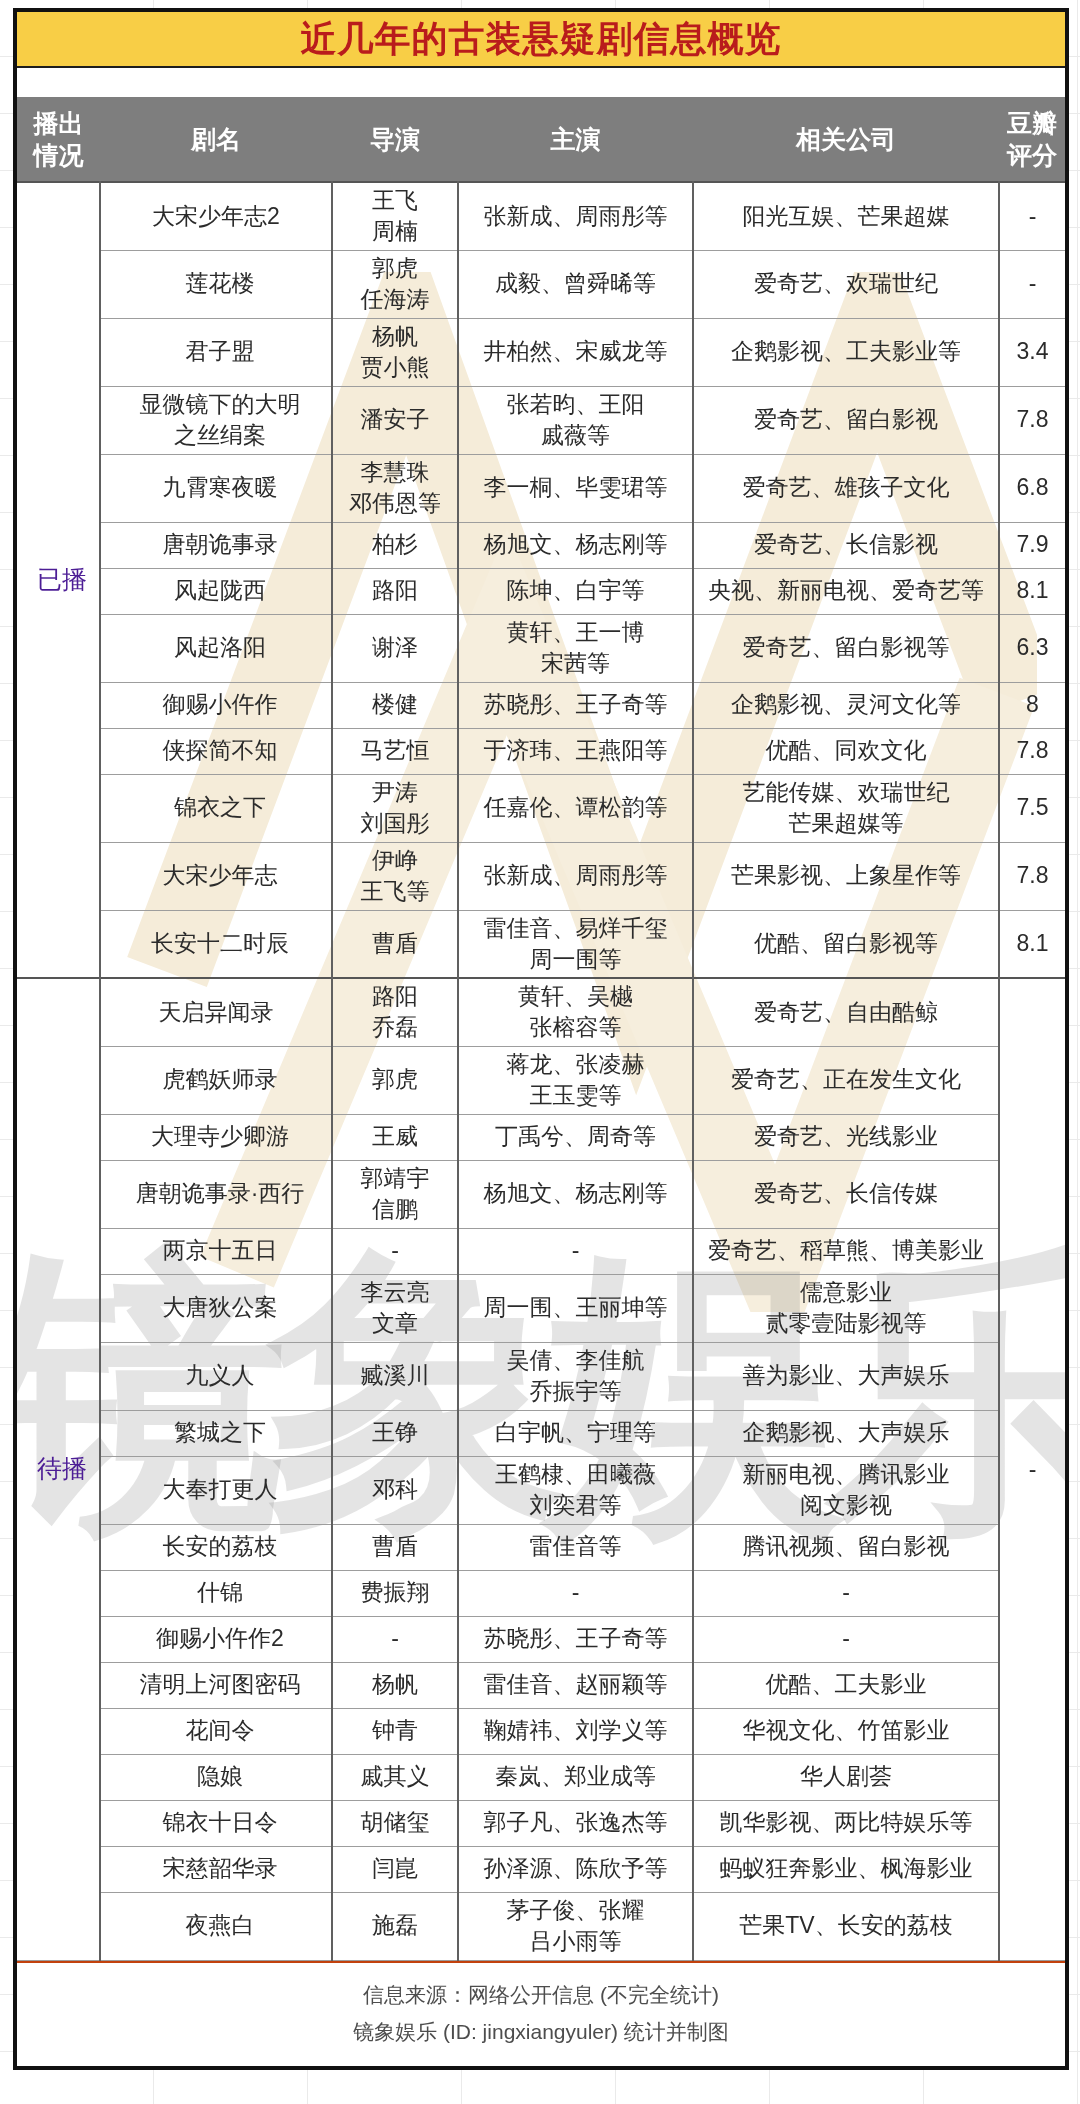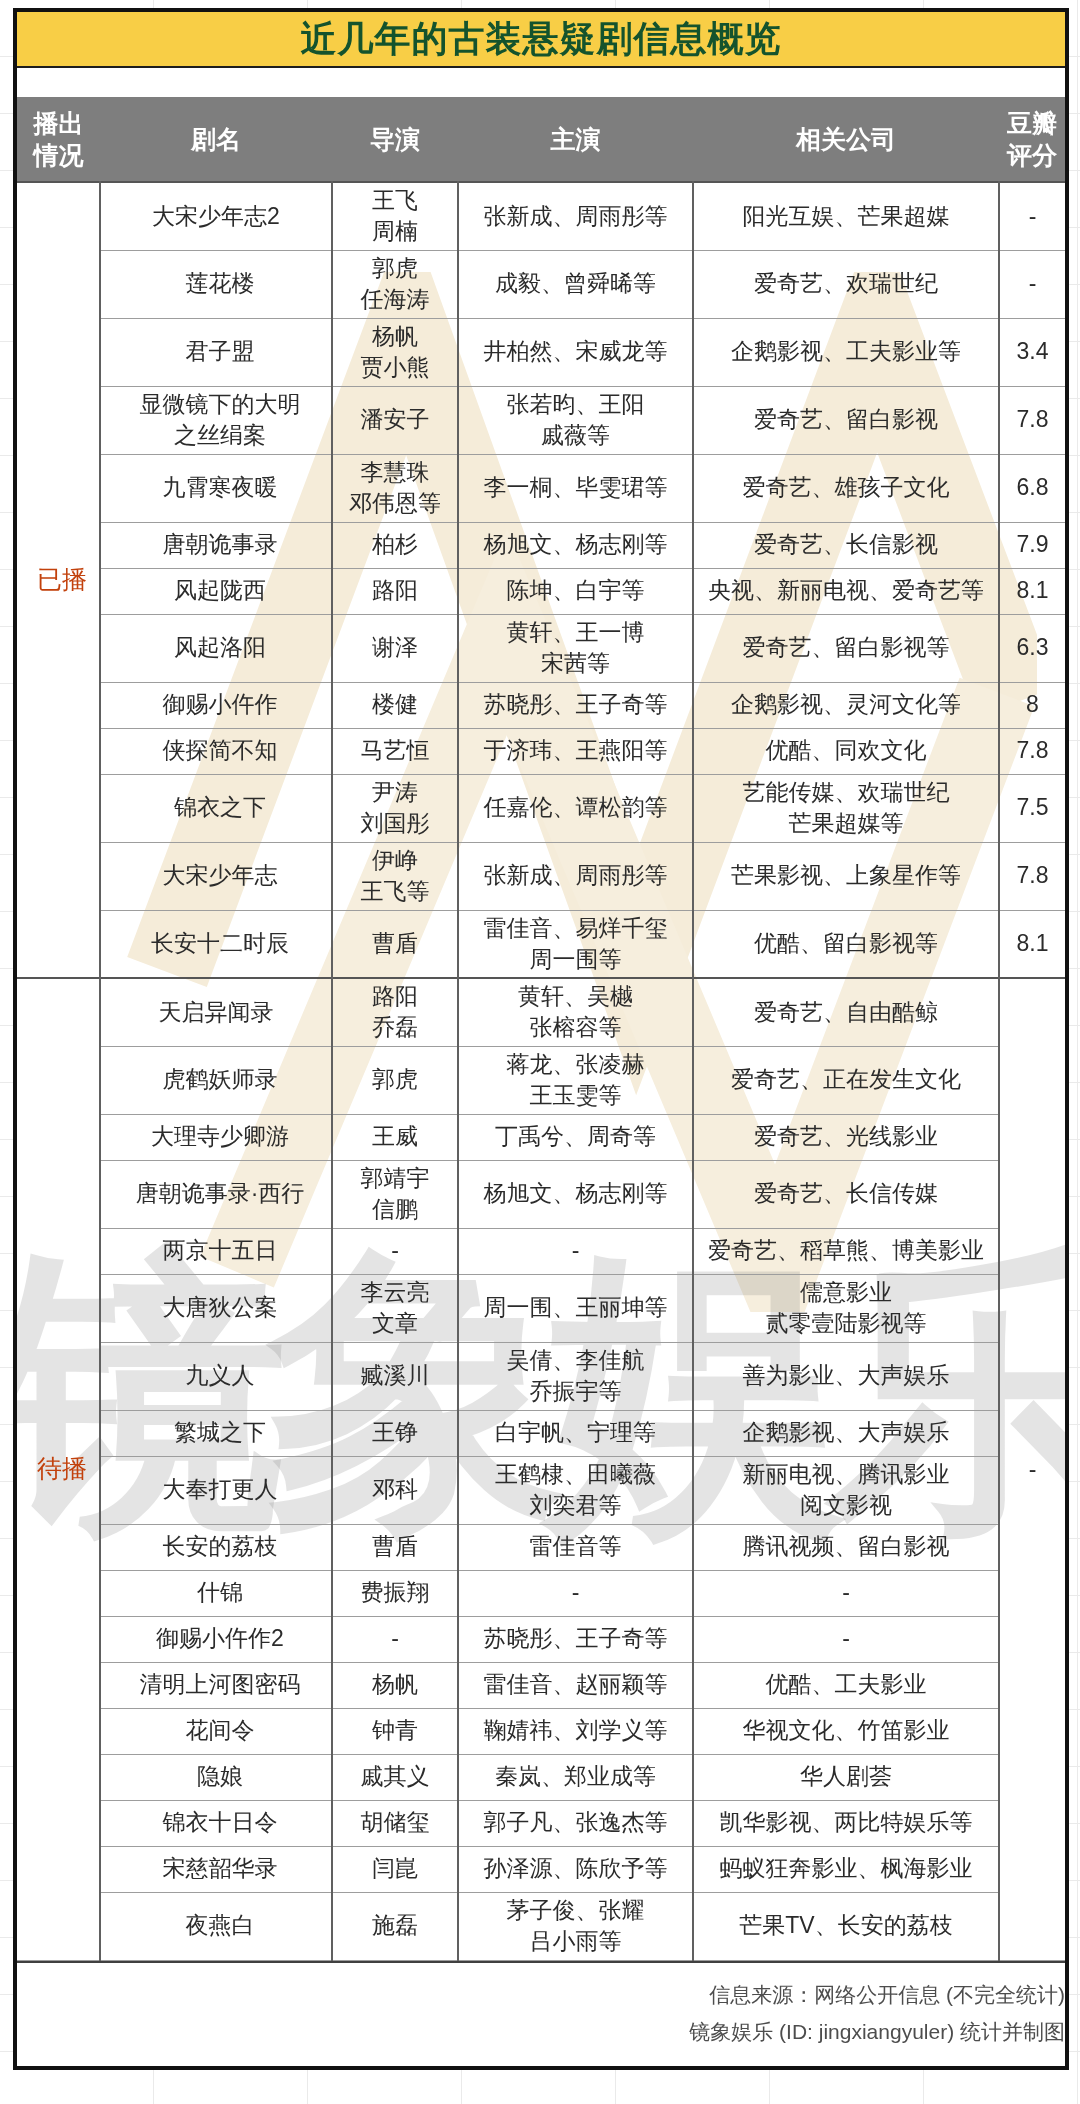--- a/index.html
+++ b/index.html
@@ -17,43 +17,43 @@
   }
   .wm-layer{position:absolute;inset:0;overflow:hidden;z-index:0;pointer-events:none;}
   .wm-text{
     position:absolute;top:1230px;left:-30px;width:1110px;text-align:center;
     font-size:300px;font-weight:bold;letter-spacing:-20px;line-height:1;
     color:rgba(120,120,120,0.20);white-space:nowrap;
   }
   .title-bar{
     position:relative;z-index:1;height:54px;background:#F8CE46;border-bottom:2px solid #1d1d1d;
     display:flex;align-items:center;justify-content:center;
-    font-size:36px;font-weight:bold;color:#14532d;letter-spacing:1px;
+    font-size:36px;font-weight:bold;color:#b91c1c;letter-spacing:1px;
   }
   table{position:relative;z-index:1;width:100%;border-collapse:collapse;table-layout:fixed;background:transparent;margin-top:29px;}
   th{
     background:#7E7E7E;color:#ffffff;font-size:25px;font-weight:bold;
     height:82px;text-align:center;vertical-align:middle;white-space:pre-line;line-height:1.3;border:none;
   }
   td{
     text-align:center;vertical-align:middle;font-size:23px;color:#2b2b2b;
     white-space:pre-line;line-height:1.35;padding:2px 4px;
     border-top:1px solid #9d9d9d;border-bottom:1px solid #9d9d9d;
     border-left:2px solid #606060;border-right:2px solid #606060;
   }
   td:first-child{border-left:none;padding-left:12px;}
   td:last-child{border-right:none;}
   tr.short{height:46px;}
   tr.tall{height:68px;}
   tr.section-start td{border-top:2px solid #555555;}
-  .status-cell{font-size:25px;color:#c2410c;}
+  .status-cell{font-size:25px;color:#4c1d95;}
   .rating-cell{font-size:23px;}
   .footer{
-    position:relative;z-index:1;background:#ffffff;border-top:2px solid #404040;
-    text-align:right;font-size:21px;color:#4d4d4d;line-height:1.8;padding:13px 0 15px 0;
+    position:relative;z-index:1;background:#ffffff;border-top:2px solid #c2410c;
+    text-align:center;font-size:21px;color:#4d4d4d;line-height:1.8;padding:13px 0 15px 0;
   }
 </style>
 </head>
 <body>
 
 <div class="sheet">
 
   <div class="wm-layer">
     <svg width="960" height="1040" style="position:absolute;top:260px;left:60px;" viewBox="0 0 960 1040" fill="none">
       <polyline points="90,700 330,60 560,700 800,60 940,430" stroke="#F5ECD9" stroke-width="85" fill="none"></polyline>

